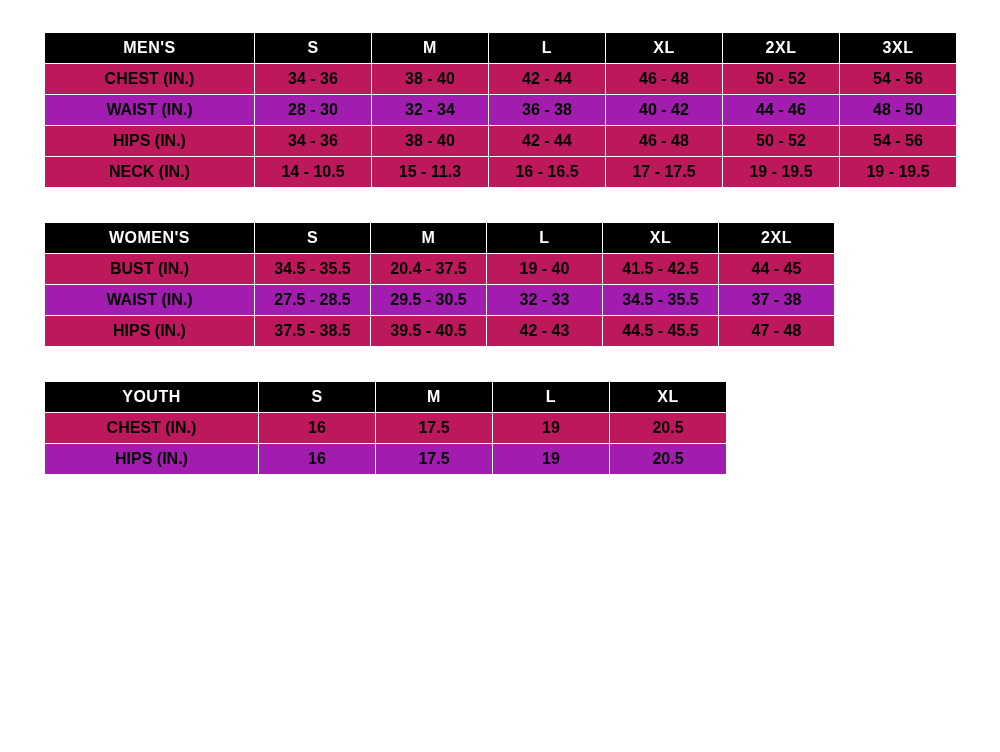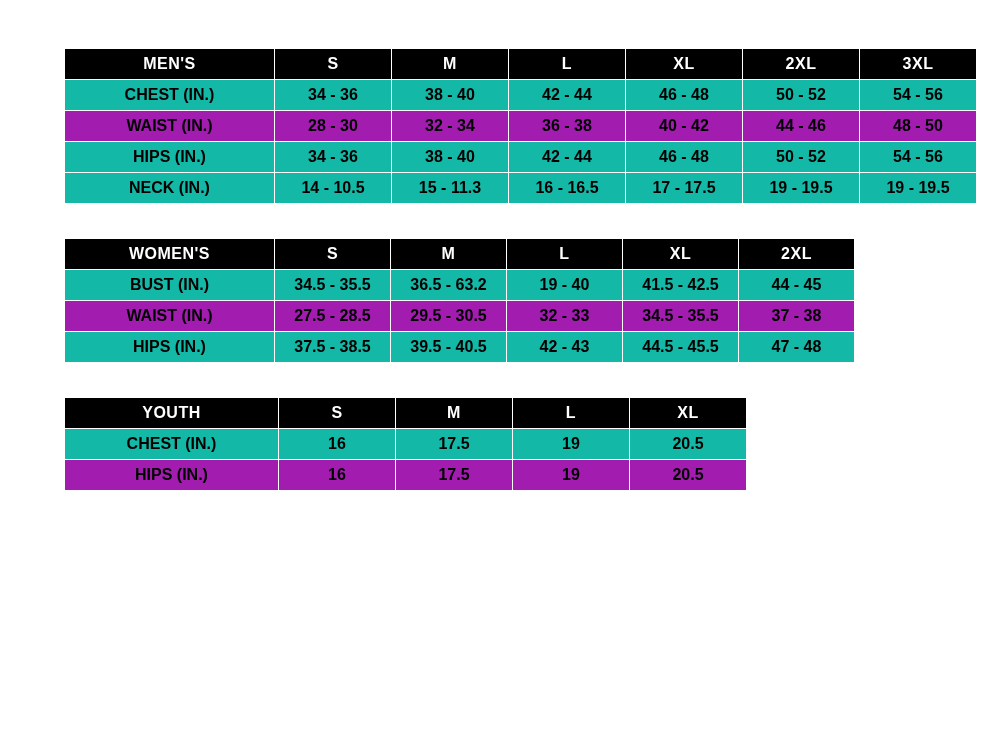--- a/index.html
+++ b/index.html
@@ -23,22 +23,22 @@
   .title {
     text-align: center;
     font-size: 38px;
     font-weight: bold;
     letter-spacing: -0.5px;
     margin-top: 72px;
     margin-bottom: 0;
     color: #111111;
   }
   .tables {
-    margin-top: 48px;
-    padding-left: 64px;
+    margin-top: 32px;
+    padding-left: 44px;
     padding-right: 44px;
   }
   table.size-table {
     border-collapse: collapse;
     table-layout: fixed;
     margin-bottom: 34px;
     font-size: 16px;
   }
   table.size-table td,
   table.size-table th {
@@ -54,21 +54,21 @@
   table.size-table thead th {
     background: #000000;
     color: #ffffff;
     font-size: 16px;
     letter-spacing: 0.5px;
   }
   table.size-table thead th.label-head {
     text-align: center;
   }
   tbody tr.row-even td {
-    background: #14b8a6;
+    background: #be185d;
   }
   tbody tr.row-odd td {
     background: #a21caf;
   }
   tbody td.row-label {
     text-align: center;
     font-size: 16px;
   }
   tbody td.value-cell {
     font-size: 16px;
@@ -171,21 +171,21 @@
           <th>M</th>
           <th>L</th>
           <th>XL</th>
           <th>2XL</th>
         </tr>
       </thead>
       <tbody>
         <tr class="row-even">
           <td class="row-label">BUST (IN.)</td>
           <td class="value-cell">34.5 - 35.5</td>
-          <td class="value-cell">36.5 - 63.2</td>
+          <td class="value-cell">20.4 - 37.5</td>
           <td class="value-cell">19 - 40</td>
           <td class="value-cell">41.5 - 42.5</td>
           <td class="value-cell">44 - 45</td>
         </tr>
         <tr class="row-odd">
           <td class="row-label">WAIST (IN.)</td>
           <td class="value-cell">27.5 - 28.5</td>
           <td class="value-cell">29.5 - 30.5</td>
           <td class="value-cell">32 - 33</td>
           <td class="value-cell">34.5 - 35.5</td>

